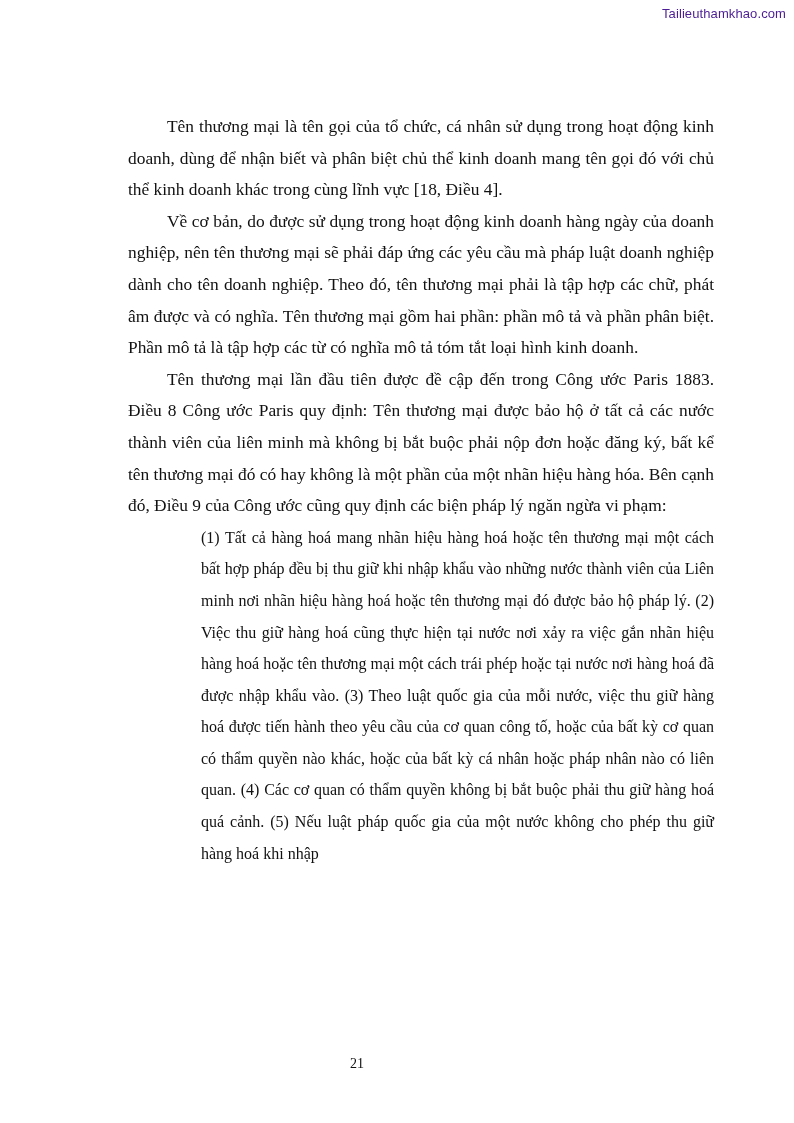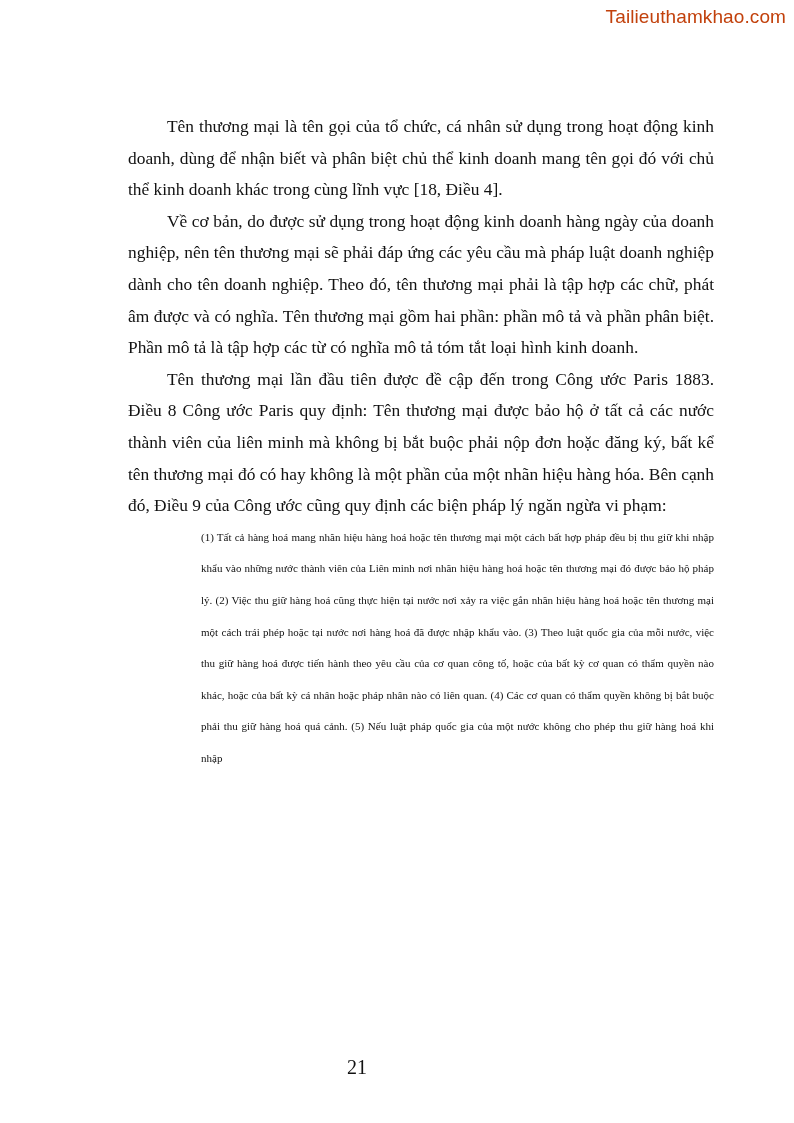--- a/index.html
+++ b/index.html
@@ -13,50 +13,50 @@
       position: relative;
       overflow: hidden;
       font-family: "Liberation Serif", "DejaVu Serif", serif;
       color: #111111;
     }
     .watermark {
       position: absolute;
       top: 6px;
       right: 8px;
       font-family: "Liberation Sans", "DejaVu Sans", sans-serif;
-      font-size: 19px;
-      color: #c2410c;
+      font-size: 13px;
+      color: #4c1d95;
       letter-spacing: 0.1px;
     }
     .content {
       position: absolute;
       left: 128px;
       top: 111px;
       width: 586px;
     }
     .para {
       margin: 0;
       font-size: 17.4px;
       line-height: 31.6px;
       text-align: justify;
       text-indent: 39px;
     }
     .quote {
       margin: 0 0 0 73px;
-      font-size: 11px;
+      font-size: 16px;
       line-height: 31.6px;
       text-align: justify;
     }
     .page-number {
       position: absolute;
       top: 1056px;
       left: 0;
       width: 714px;
       text-align: center;
-      font-size: 20px;
+      font-size: 14px;
       color: #111111;
     }
   </style>
 </head>
 <body>
 
 <div class="watermark">Tailieuthamkhao.com</div>
 
 <div class="content">
   <p class="para">Tên thương mại là tên gọi của tổ chức, cá nhân sử dụng trong hoạt động kinh doanh, dùng để nhận biết và phân biệt chủ thể kinh doanh mang tên gọi đó với chủ thể kinh doanh khác trong cùng lĩnh vực [18, Điều 4].</p>

